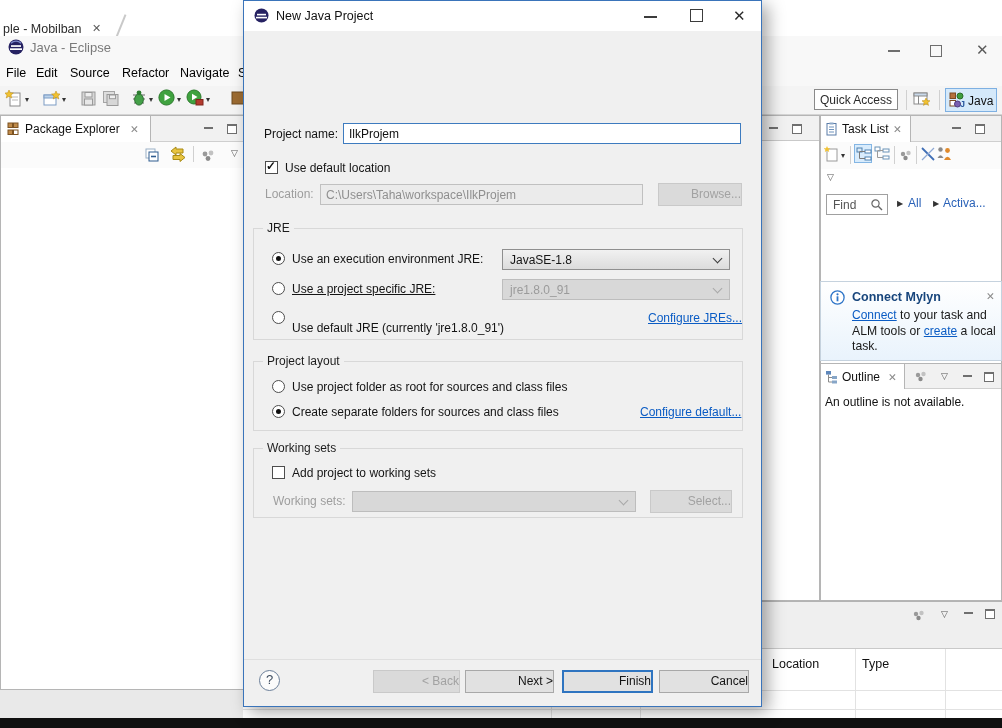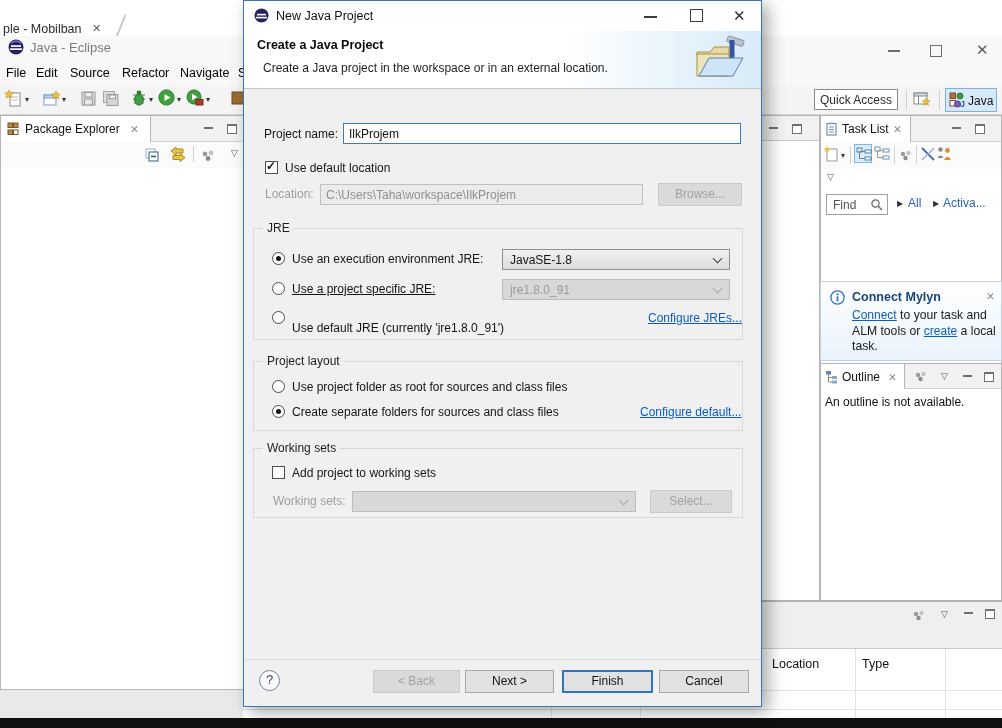--- a/index.html
+++ b/index.html
@@ -49,21 +49,21 @@
   .rad{position:absolute;width:13px;height:13px;border:1px solid #4d4d4d;border-radius:50%;background:#fff;box-sizing:border-box;}
   .rad.on::after{content:"";position:absolute;left:3px;top:3px;width:5px;height:5px;border-radius:50%;background:#101010;}
   .cb{position:absolute;width:13px;height:13px;border:1px solid #4d4d4d;background:#fff;box-sizing:border-box;}
   .cb .ck{position:absolute;left:0px;top:-3px;font-size:12px;font-weight:bold;color:#111;}
   .combo{position:absolute;height:21px;border:1px solid #8f8f8f;background:linear-gradient(#f1f1f1,#dcdcdc);box-sizing:border-box;}
   .combo .cv{position:absolute;left:7px;top:3px;font-size:12px;color:#151515;white-space:nowrap;}
   .combo .chev{position:absolute;right:8px;top:5px;width:6px;height:6px;border-right:1.5px solid #3c3c3c;border-bottom:1.5px solid #3c3c3c;transform:rotate(45deg);}
   .combo.dis{background:#d8d8d8;border-color:#bdbdbd;}
   .combo.dis .cv{color:#9b9b9b;}
   .combo.dis .chev{border-color:#a9a9a9;}
-  .wbtn{position:absolute;height:23px;background:#e1e1e1;border:1px solid #a8a8a8;box-sizing:border-box;font-size:12px;color:#141414;text-align:center;line-height:21px;cursor:pointer;}
+  .wbtn{position:absolute;height:23px;background:#e1e1e1;border:1px solid #a8a8a8;box-sizing:border-box;font-size:12px;color:#141414;text-align:right;line-height:21px;cursor:pointer;}
   .wbtn.dis{background:#dadada;border-color:#c9c9c9;color:#a2a2a2;}
   .wbtn.def{border:2px solid #2e74c0;line-height:19px;}
   .helpc{position:absolute;width:21px;height:21px;border:1.5px solid #6b7f99;border-radius:50%;box-sizing:border-box;text-align:center;line-height:18px;font-size:13px;color:#3c4b5e;background:#fbfbfb;}
   .mylyn{position:absolute;left:820px;top:281px;width:182px;height:80px;background:linear-gradient(180deg,#ffffff,#e9f3fc);border:1px solid #c5d2de;box-sizing:border-box;z-index:10;}
   .btv{position:absolute;left:243px;top:601px;width:759px;height:117px;background:#efefef;border-top:1px solid #b3b3b3;box-sizing:border-box;}
   .blackbar{position:absolute;left:0;top:718px;width:1002px;height:10px;background:#101010;}
   .gline{position:absolute;background:#e2e2e2;}
   .hl-ico{background:#d9ecfc;border:1px solid #84b6e4;}
   svg{display:block;}
 </style>
@@ -407,33 +407,20 @@
             <circle cx="7.5" cy="7.5" r="7" fill="#262262"></circle>
             <rect x="3" y="5.8" width="9" height="1.6" fill="#fff"></rect>
             <rect x="2" y="8.8" width="11" height="1.6" fill="#fff"></rect>
           </svg>
       </span>
       <span class="abs nw" style="left:32px;top:8px;font-size:12.5px;color:#111;">New Java Project</span>
       <div class="abs" style="left:400px;top:15px;width:13px;height:2px;background:#3c3c3c;"></div>
       <div class="abs" style="left:446px;top:8px;width:13px;height:13px;border:1px solid #3c3c3c;box-sizing:border-box;"></div>
       <span class="abs" style="left:489px;top:6px;font-size:15px;color:#2b2b2b;">✕</span>
     </div>
-    <div class="dhead">
-      <span class="abs nw" style="left:13px;top:7px;font-weight:bold;font-size:12.5px;color:#0a0a0a;">Create a Java Project</span>
-      <span class="abs nw" style="left:19px;top:30px;font-size:12px;color:#1e1e1e;">Create a Java project in the workspace or in an external location.</span>
-      <span class="abs" style="left:447px;top:3px;">
-        <svg width="58" height="52">
-          <rect x="36" y="4" width="17" height="6" rx="2" fill="#b9c4cf" stroke="#8d99a6" transform="rotate(18 44 7)"></rect>
-          <path d="M41 6 v17 q0 8 -8 8 q-6 0 -7 -6" fill="none" stroke="#33549f" stroke-width="5"></path>
-          <path d="M6 18 h13 l4 -5 h15 v9 h-32 z" fill="#e7d8a7" stroke="#a8923e"></path>
-          <rect x="6" y="20" width="32" height="22" fill="#efe3b8" stroke="#a8923e"></rect>
-          <polygon points="8,42 18,24 52,24 42,42" fill="#cfe4f6" stroke="#5b7db1"></polygon>
-        </svg>
-      </span>
-    </div>
 
     <span class="lbl" style="left:20px;top:126px;">Project name:</span>
     <input class="tin focus" style="left: 99px; top: 122px; width: 398px;" value="IlkProjem">
 
     <div class="cb" style="left:21px;top:160px;">
       <span class="ck">✓</span>
     </div>
     <span class="lbl" style="left:41px;top:160px;">Use default location</span>
 
     <span class="lbl gray" style="left:21px;top:186px;">Location:</span>

